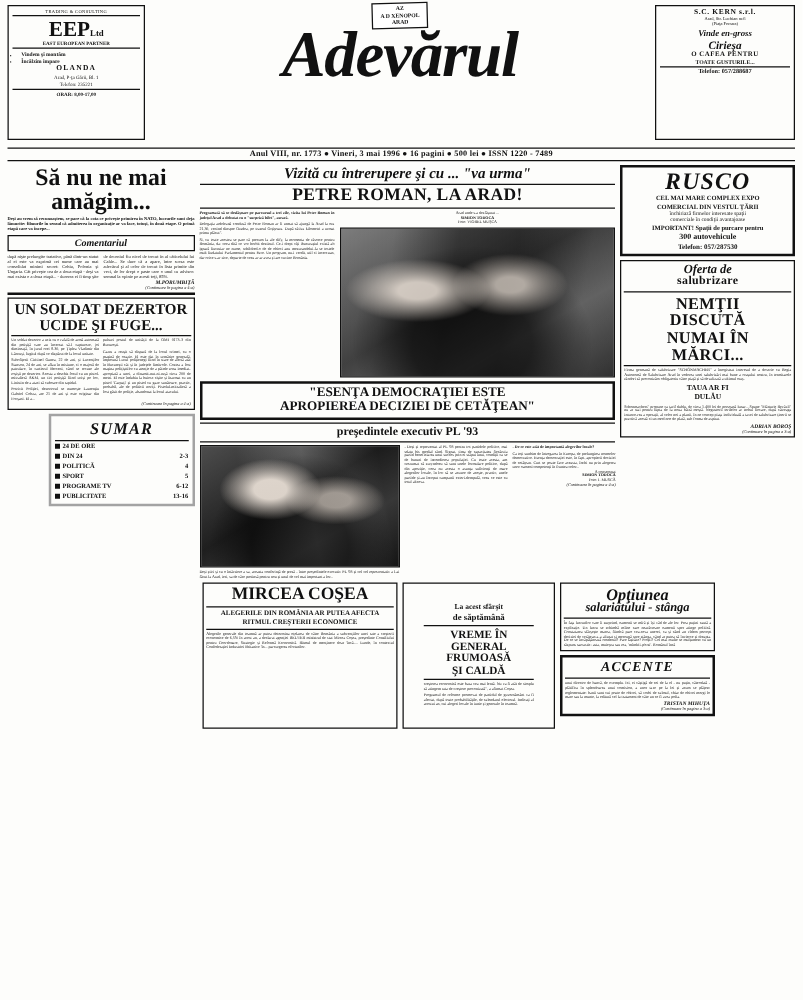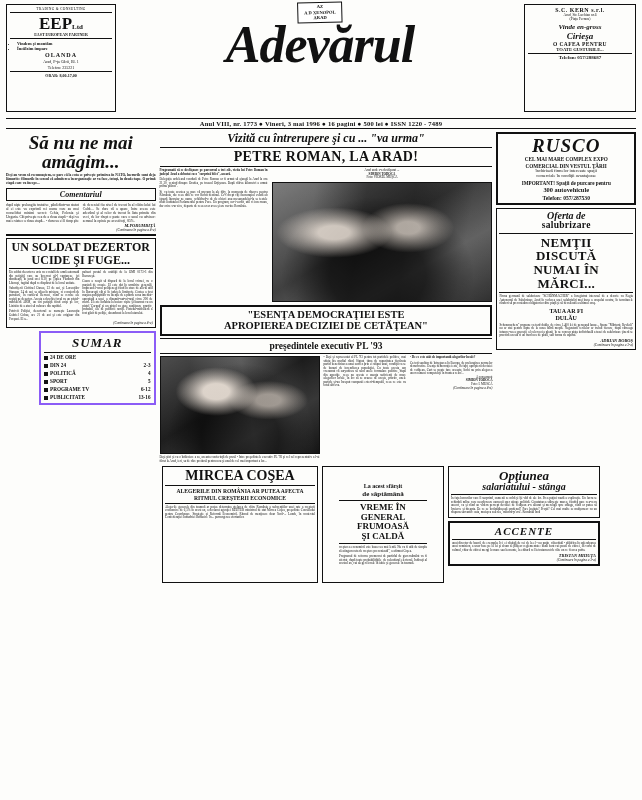--- a/index.html
+++ b/index.html
@@ -43,21 +43,21 @@
   .ciresa{font-size:9px;font-weight:bold;font-style:italic;}
 
   .issueline{border-top:1px solid #111;border-bottom:1px solid #111;text-align:center;font-size:6.6px;font-weight:bold;padding:1px 0;margin-top:2px;letter-spacing:.2px;}
 
   
   .main{display:flex;gap:4px;margin-top:3px;}
   .colL{width:150px;}
   .colC{width:334px;}
   .colR{width:140px;}
 
-  .hl1{font-size:19px;font-weight:bold;line-height:1;text-align:center;font-style:italic;margin:1px 0 2px;}
+  .hl1{font-size:19px;font-weight:bold;line-height:1;text-align:center;margin:1px 0 2px;}
   .hl2{font-size:12px;font-weight:bold;line-height:1.05;text-align:center;}
   .hl3{font-size:9px;font-weight:bold;line-height:1.05;text-align:center;}
 
   .commentariu{border:1px solid #111;text-align:center;font-size:8px;font-weight:bold;font-style:italic;padding:1px 0;margin:3px 0 2px;}
   .sig{font-size:4.4px;text-align:right;font-weight:bold;font-style:italic;}
   .cont{font-size:3.4px;text-align:right;font-style:italic;}
 
   .photo{background:linear-gradient(150deg,#6e6e6e,#2b2b2b 45%,#555 70%,#1f1f1f);position:relative;overflow:hidden;}
   .photo:after{content:"";position:absolute;inset:0;background:
     radial-gradient(ellipse at 28% 42%, rgba(235,225,215,.85) 0 7%, rgba(0,0,0,0) 26%),
@@ -75,21 +75,21 @@
   .rusco .rname{font-size:19px;font-weight:bold;letter-spacing:1px;line-height:1;font-style:italic;}
   .rusco .rt{font-size:5.2px;font-weight:bold;line-height:1.2;margin-top:1px;}
   .rusco .rbig{font-size:6.4px;font-weight:bold;line-height:1.15;}
   .rusco .rph{font-size:5.6px;font-weight:bold;margin-top:1px;}
 
   .salub{border:1px solid #111;padding:2px;text-align:center;margin-top:3px;}
   .salub .s1{font-size:10px;font-weight:bold;font-style:italic;line-height:1;}
   .salub .s2{font-size:9.5px;font-weight:bold;line-height:1.05;letter-spacing:.3px;}
   .salub .s3{font-size:13px;font-weight:bold;line-height:1.05;letter-spacing:.3px;}
 
-  .sumar{border:2px solid #8b5cf6;padding:2px 3px;margin-top:3px;margin-left:33px;}
+  .sumar{border:2px solid #a3a3a3;padding:2px 3px;margin-top:3px;margin-left:33px;}
   .sumar .st{font-size:13px;font-weight:bold;text-align:center;letter-spacing:1px;border-bottom:1px solid #111;padding-bottom:1px;font-style:italic;}
   .sumar table{width:100%;border-collapse:collapse;font-size:5.2px;font-weight:bold;}
   .sumar td{padding:1px 0;}
   .sumar td.pg{text-align:right;}
   .sq{display:inline-block;width:4px;height:4px;background:#111;margin-right:2px;vertical-align:middle;}
 
   .footer3{display:flex;gap:4px;margin-top:3px;}
 
   .mircea{border:1px solid #111;padding:2px;}
   .mircea .mn{font-size:14px;font-weight:bold;text-align:center;line-height:1;}
@@ -316,21 +316,21 @@
       <div class="rule"></div>
       <div class="hl3">VREME ÎN</div>
       <div class="hl3">GENERAL</div>
       <div class="hl3">FRUMOASĂ</div>
       <div class="hl3">ŞI CALDĂ</div>
       <div class="rule"></div>
       <div class="xtiny just">creşterea economică este baza cea mai lentă. Nu va fi atât de simplu să atingem rata de creştere preconizată", a afirmat Coşea.</div>
       <div class="xtiny just" style="margin-top:2px">Programul de reforme promovat de partidul de guvernământ va fi afectat, după toate probabilităţile, de calendarul electoral. Indicaţi al acestui an, cui alegeri locale în iunie şi generale în toamnă.</div>
     </div>
 
-    <div style="width:152px;">
+    <div style="width:124px;">
       <div class="optiunea">
         <div class="ot">Opţiunea</div>
         <div class="ot" style="font-size:10px">salariatului - stânga</div>
         <div class="rule"></div>
         <div class="xtiny just">În faţa lucrurilor care îi surprind, oamenii se mîră şi îşi văd de ale lor. Prea puţini caută a explicaţie. Un lucru se schimbă mîine care nearăcreare oamenii sper atinge politică. Constatarea sfârşeşte marea, fiindcă pare cea-ceva uneori, ca şi cănd an vîdem percept deciziei de cetăţean a-a aliurat şi mereugă spre stănga, când ar putea să învierce şi dreapta. De ce se încăpăţânează omdenul? Pare laşitate? Proşti? Cel mai multe se mulţumesc cu un răspuns sarcastic: asta, muieşca sau rea, 'mîndrii-p'ersi'. Românul încă</div>
       </div>
 
       <div class="accente" style="margin-top:3px;">
         <div class="at">ACCENTE</div>
         <div class="rule"></div>

